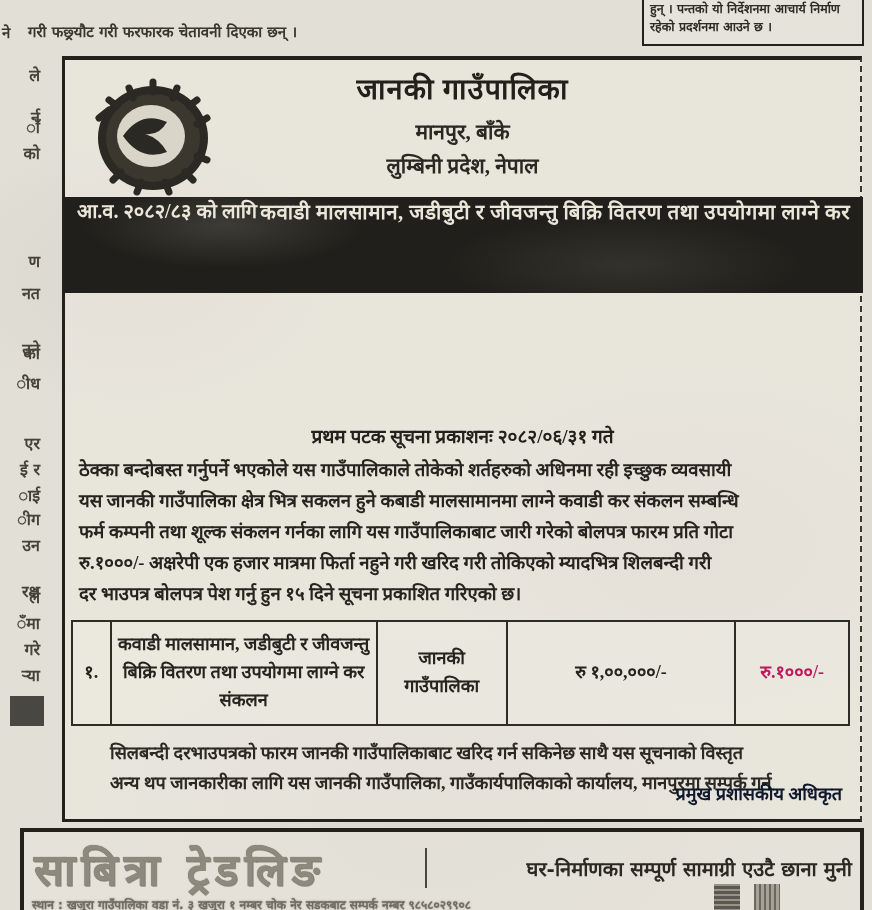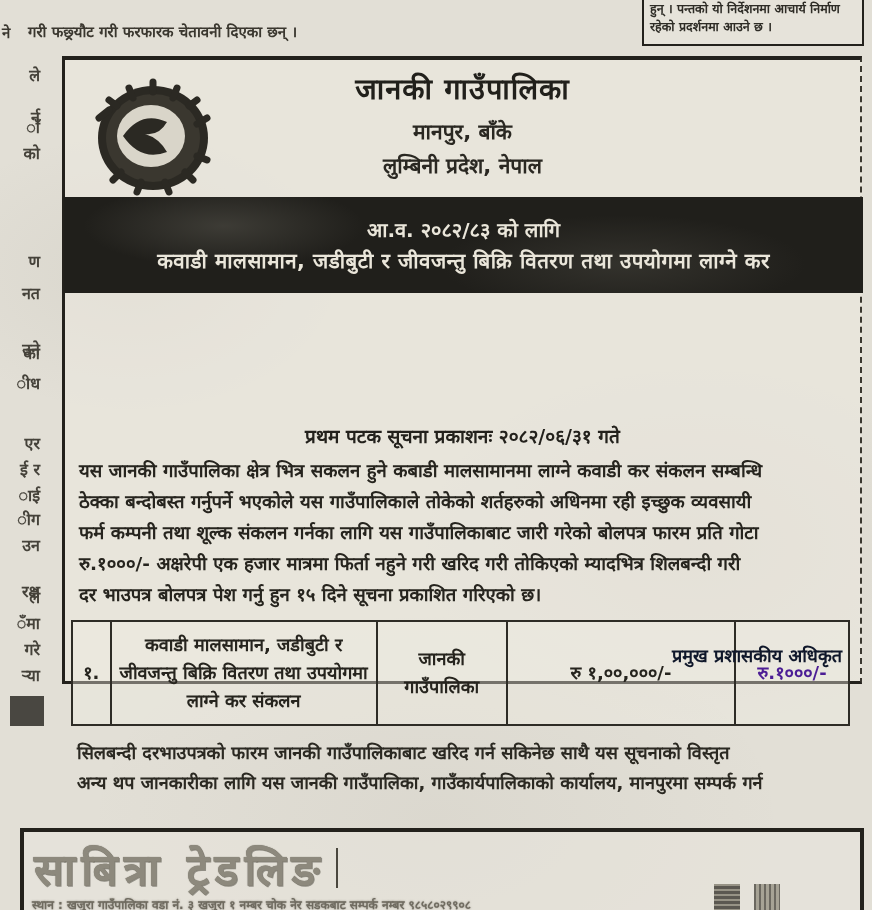--- a/index.html
+++ b/index.html
@@ -15,60 +15,61 @@
   }
   .frag{position:absolute;font-size:15px;font-weight:bold;color:#3a372f;white-space:nowrap;}
   .margin-frag{position:absolute;left:2px;width:52px;font-size:16px;font-weight:bold;color:#45423a;text-align:right;padding-right:14px;box-sizing:border-box;}
   .topright-box{
     position:absolute;left:642px;top:-14px;width:222px;height:60px;
     border:2px solid #23211c;background:#e6e3da;
     font-size:12.5px;font-weight:bold;color:#2e2c26;
     display:flex;align-items:flex-end;padding:4px 6px 8px 6px;box-sizing:border-box;line-height:1.45;
   }
   .notice{
-    position:absolute;left:62px;top:56px;width:800px;height:628px;box-sizing:border-box;
+    position:absolute;left:62px;top:56px;width:800px;height:766px;box-sizing:border-box;
     border-top:4px solid #23211c;border-left:3px solid #23211c;
     border-bottom:3px solid #23211c;border-right:2px dashed #3a372f;
     background:rgba(236,233,224,.55);
+    font-family:Liberation Serif, serif;
   }
   .emblem{position:absolute;left:24px;top:18px;width:128px;height:124px;}
   .head-block{text-align:center;padding-top:8px;}
   .title1{font-size:29px;font-weight:bold;letter-spacing:1px;color:#21201b;}
   .title2{font-size:28px;font-weight:bold;letter-spacing:1px;color:#21201b;margin-top:4px;}
   .addr1{font-size:21px;font-weight:bold;margin-top:10px;color:#2a2822;}
   .addr2{font-size:21px;font-weight:bold;margin-top:6px;color:#2a2822;}
   .banner{
     position:absolute;left:-1px;top:137px;width:799px;height:96px;
     background:
       radial-gradient(ellipse 200px 60px at 20% 30%, rgba(90,88,80,.5), transparent 70%),
       radial-gradient(ellipse 260px 70px at 70% 70%, rgba(80,78,70,.4), transparent 70%),
       #201f1b;
-    color:#eae6da;text-align:center;display:flex;flex-direction:column;justify-content:center;gap:3px;
+    color:#eae6da;text-align:center;display:flex;flex-direction:row;justify-content:center;gap:3px;
   }
   .banner .b1{font-size:20px;font-weight:bold;}
   .banner .b2,.banner .b3{font-size:20.5px;font-weight:bold;letter-spacing:.5px;}
   .pub-line{text-align:center;font-size:19px;font-weight:bold;margin-top:244px;color:#23211c;}
   .body-par{padding:6px 12px 0 14px;font-size:18.5px;font-weight:bold;color:#26241e;}
   .body-par div{line-height:31px;white-space:nowrap;}
   table.tender{
     border-collapse:collapse;margin:10px 6px 0 6px;table-layout:fixed;width:779px;
     font-weight:bold;color:#26241e;background:rgba(240,237,228,.4);
   }
   table.tender th,table.tender td{border:2.5px solid #2e2c26;text-align:center;vertical-align:middle;padding:3px 4px;}
   table.tender th{font-size:17.5px;line-height:1.5;height:60px;font-weight:bold;}
   table.tender td{font-size:18px;line-height:1.55;height:96px;}
   .c0{width:38px;} .c1{width:262px;} .c2{width:128px;} .c3{width:225px;} .c4{width:112px;}
   .footer-par{padding:12px 12px 0 12px;font-size:18px;font-weight:bold;color:#2b2922;}
-  .footer-par div{line-height:30px;white-space:nowrap;}
+  .footer-par div{line-height:30px;white-space:nowrap;margin-left:33px;}
   .signature{position:absolute;right:18px;bottom:14px;font-size:18px;font-weight:bold;color:#0f172a;}
   .ad-box{
     position:absolute;left:20px;top:828px;width:844px;height:120px;box-sizing:border-box;
     border:4px solid #23211c;background:rgba(232,229,220,.6);
   }
-  .ad-row{display:flex;align-items:center;padding:6px 8px 0 10px;}
+  .ad-row{display:flex;align-items:center;padding:6px 8px 0 10px;justify-content:space-between;}
   .ad-brand{
     font-size:44px;font-weight:bold;letter-spacing:6px;color:#8d897d;
     text-shadow:0 0 1px #6b675c, 1px 1px 0 rgba(70,67,58,.5);white-space:nowrap;
   }
   .ad-sep{width:2px;height:40px;background:#4a473e;margin:0 10px;}
   .ad-tagline{font-size:20px;font-weight:bold;color:#2b2922;white-space:nowrap;}
   .ad-contact{
     position:absolute;left:8px;top:64px;font-size:12px;font-weight:bold;color:#6f6b60;
     text-shadow:0 0 2px rgba(111,107,96,.7);white-space:nowrap;
   }
@@ -125,56 +126,57 @@
   </div>
 
   <div class="banner">
     <div class="b1">आ.व. २०८२/८३ को लागि</div>
     <div class="b2">कवाडी मालसामान, जडीबुटी र जीवजन्तु बिक्रि वितरण तथा उपयोगमा लाग्ने कर</div>
   </div>
 
   <div class="pub-line">प्रथम पटक सूचना प्रकाशनः २०८२/०६/३१ गते</div>
 
   <div class="body-par">
+    <div>ठेक्का बन्दोबस्त गर्नुपर्ने भएकोले यस गाउँपालिकाले तोकेको शर्तहरुको अधिनमा रही इच्छुक व्यवसायी</div>
     <div>यस जानकी गाउँपालिका क्षेत्र भित्र सकलन हुने कबाडी मालसामानमा लाग्ने कवाडी कर संकलन सम्बन्धि</div>
-    <div>ठेक्का बन्दोबस्त गर्नुपर्ने भएकोले यस गाउँपालिकाले तोकेको शर्तहरुको अधिनमा रही इच्छुक व्यवसायी</div>
     <div>फर्म कम्पनी तथा शूल्क संकलन गर्नका लागि यस गाउँपालिकाबाट जारी गरेको बोलपत्र फारम प्रति गोटा</div>
     <div>रु.१०००/- अक्षरेपी एक हजार मात्रमा फिर्ता नहुने गरी खरिद गरी तोकिएको म्यादभित्र शिलबन्दी गरी</div>
     <div>दर भाउपत्र बोलपत्र पेश गर्नु हुन १५ दिने सूचना प्रकाशित गरिएको छ।</div>
   </div>
 
   <table class="tender">
     <colgroup>
       <col class="c0">
         <col class="c1">
         <col class="c2">
         <col class="c3">
         <col class="c4">
     </colgroup>
     <tbody>
     <tr>
       <td>१.</td>
       <td>कवाडी मालसामान, जडीबुटी र जीवजन्तु बिक्रि वितरण तथा उपयोगमा लाग्ने कर संकलन</td>
       <td>जानकी गाउँपालिका</td>
       <td>रु १,००,०००/-</td>
-      <td style="color:#4c1d95;margin-left:48px;">रु.१०००/-</td>
+      <td style="color:#be185d;margin-left:48px;">रु.१०००/-</td>
     </tr>
   </tbody>
     </table>
 
   <div class="footer-par">
     <div>सिलबन्दी दरभाउपत्रको फारम जानकी गाउँपालिकाबाट खरिद गर्न सकिनेछ साथै यस सूचनाको विस्तृत</div>
     <div>अन्य थप जानकारीका लागि यस जानकी गाउँपालिका, गाउँकार्यपालिकाको कार्यालय, मानपुरमा सम्पर्क गर्न</div>
 
   </div>
 
   <div class="signature">प्रमुख प्रशासकीय अधिकृत</div>
 </div>
 
 <div class="ad-box">
   <div class="ad-row">
     <span class="ad-brand">साबित्रा ट्रेडलिङ</span>
     <span class="ad-sep"></span>
+    <span class="ad-tagline">घर-निर्माणका सम्पूर्ण सामाग्री एउटै छाना मुनी</span>
   </div>
   <div class="ad-contact">स्थान : खजुरा गाउँपालिका वडा नं. ३ खजुरा १ नम्बर चोक नेर सडकबाट  सम्पर्क नम्बर ९८५८०२९९०८</div>
   <div class="stamp" style="left:690px;"></div>
   <div class="stamp stamp2" style="left:730px;"></div>
 </div>
 
 </body></html>

